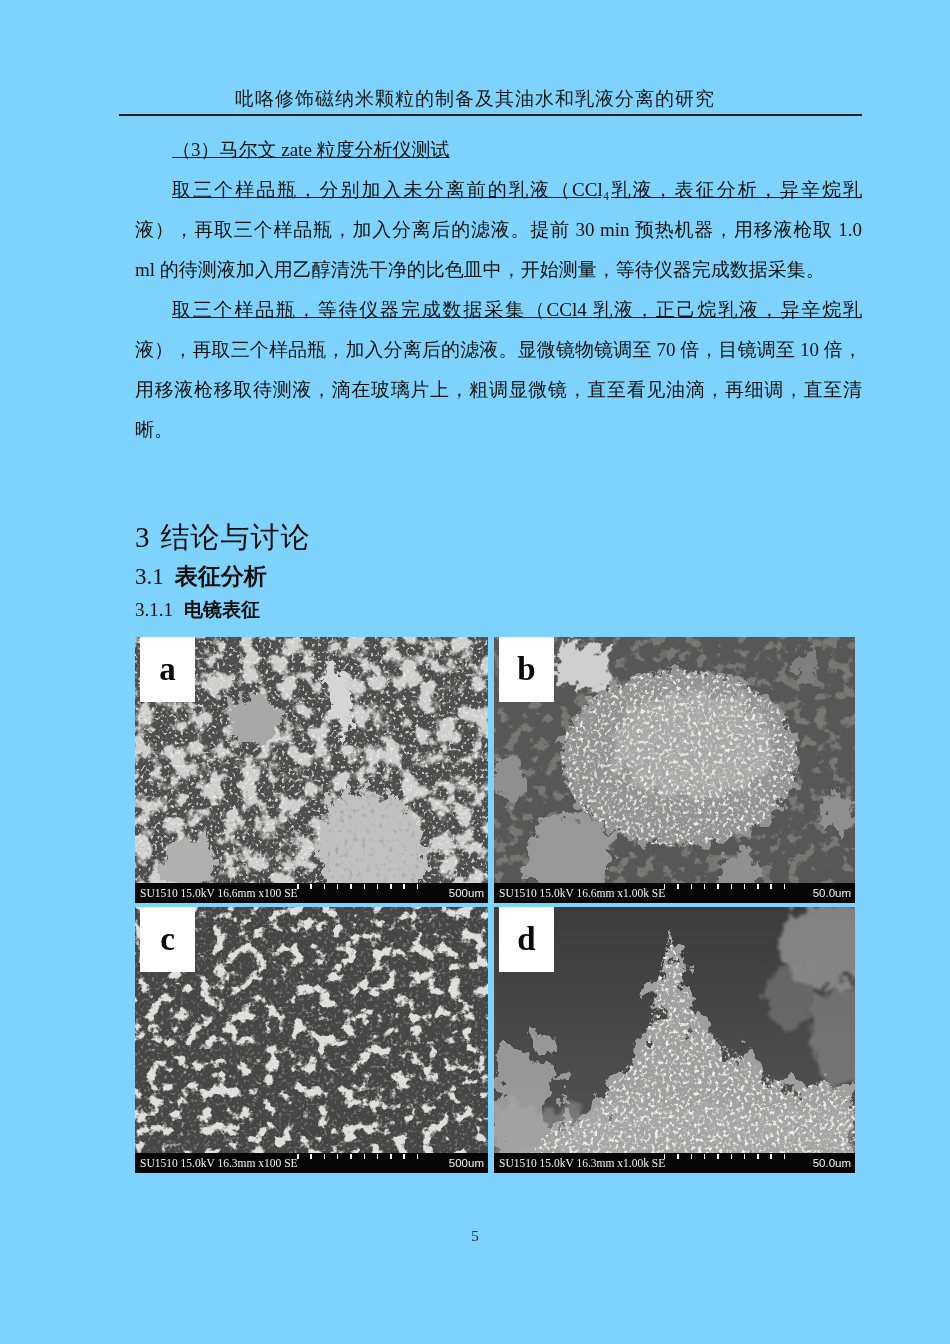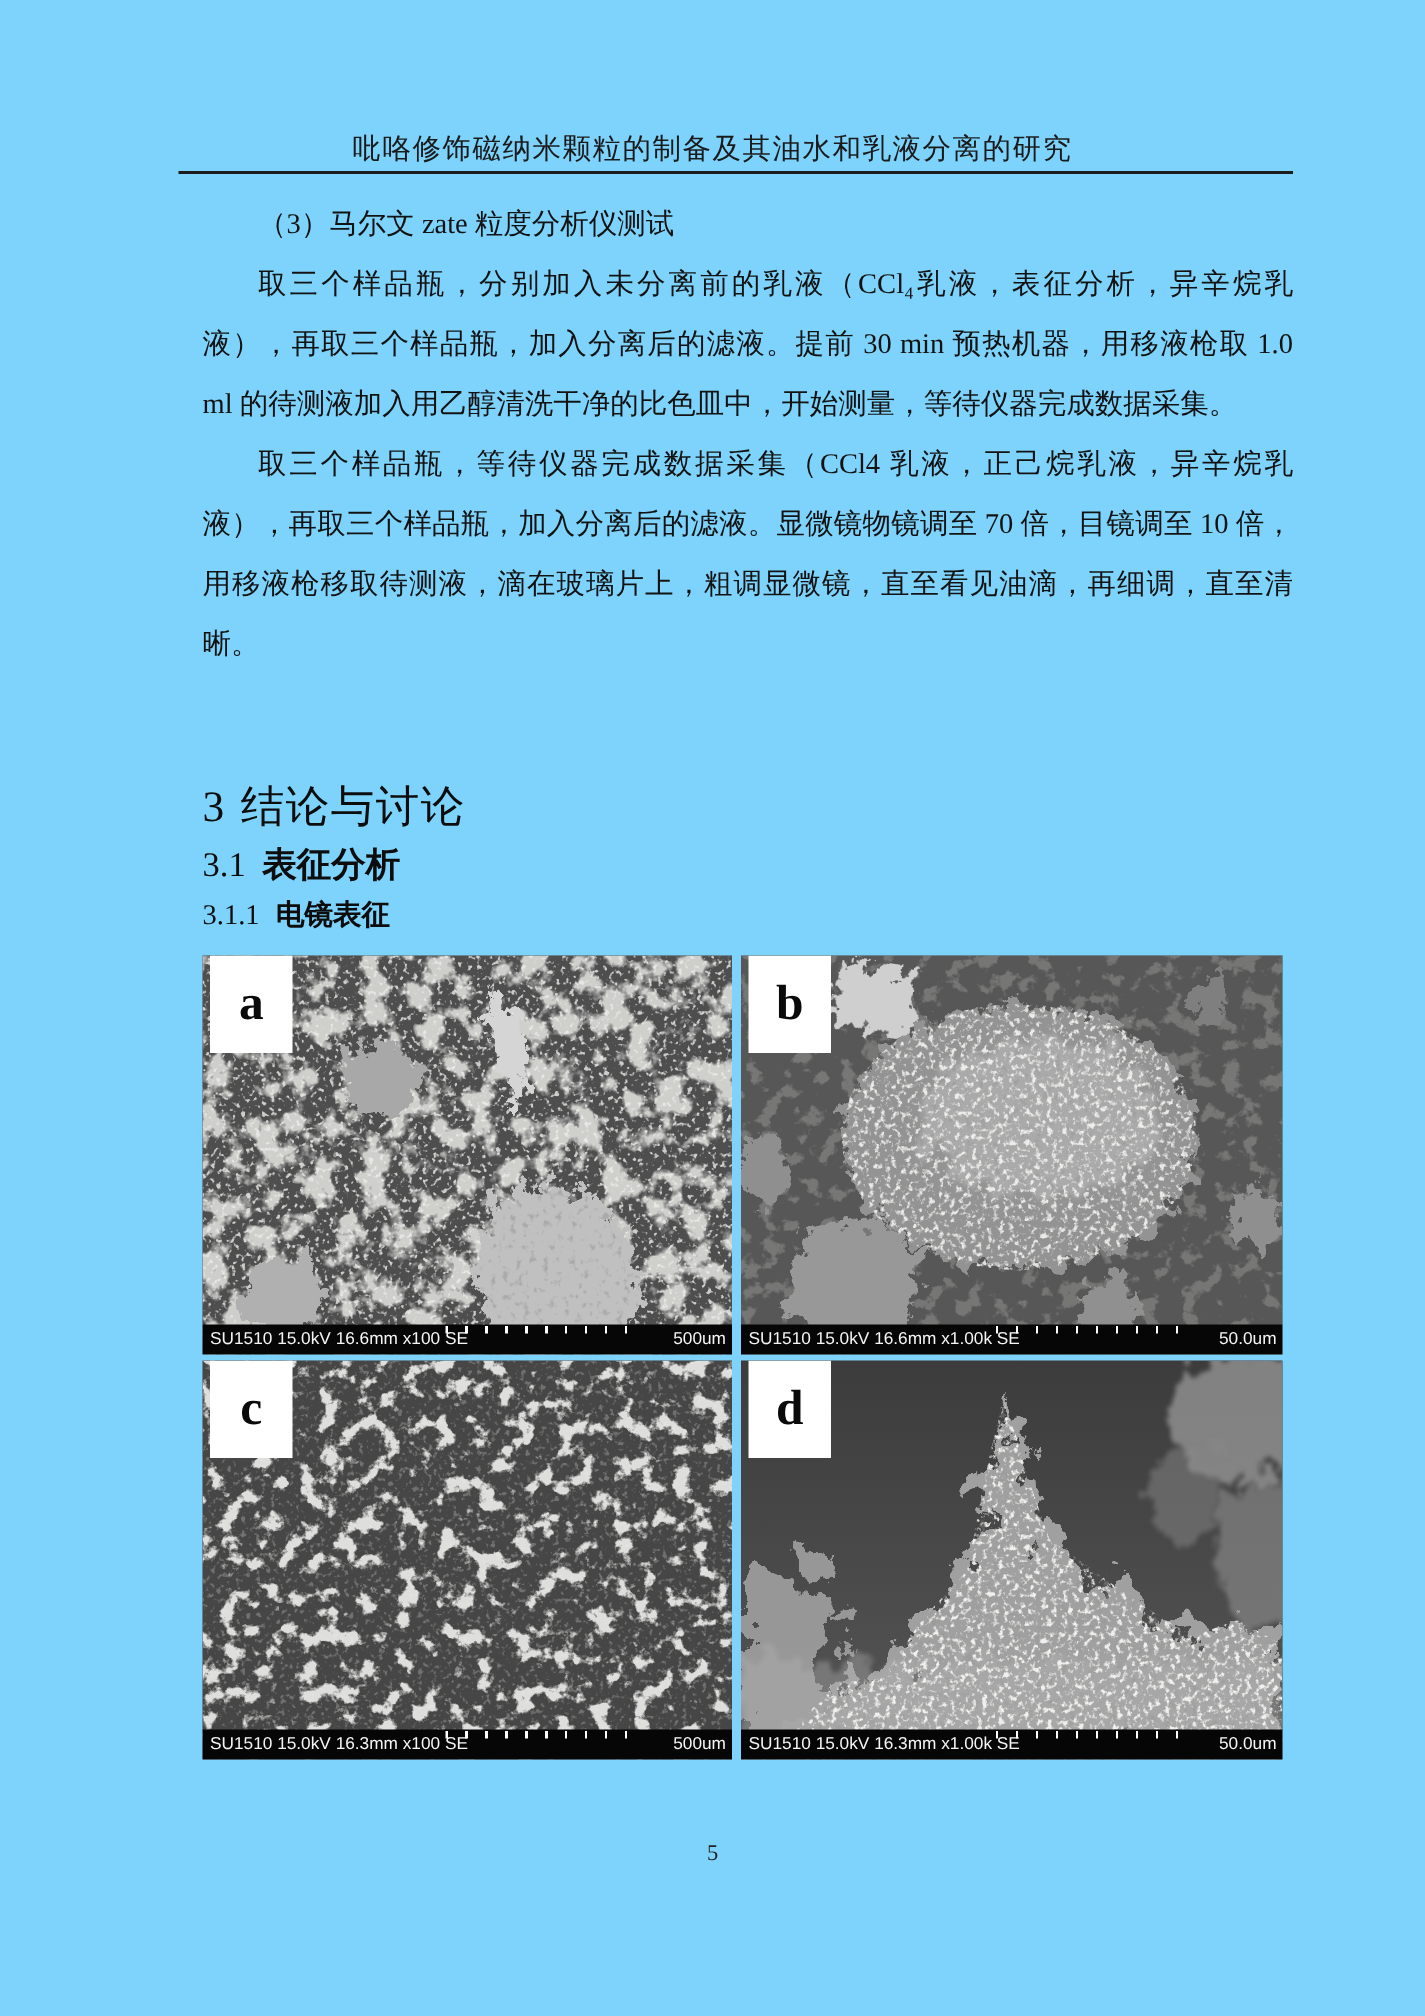--- a/index.html
+++ b/index.html
@@ -15,21 +15,21 @@
   }
   .header-rule {
     position:absolute; top:114px; left:119px; width:743px; height:2px; background:#1c1c1c;
   }
   
   .body-text { position:absolute; top:130px; left:135px; width:727px; }
   .line {
     height:40px; line-height:40px; font-size:19px; color:#121212; white-space:nowrap;
   }
   .line.wrap { white-space:normal; overflow:hidden; }
-  .indent { text-indent:37px; }
+  .indent { text-indent:37px;text-decoration:underline; }
   .justify { text-align:justify; text-align-last:justify; }
   
   .h1,.h2,.h3 { position:absolute; left:135px; white-space:nowrap; color:#0d0d0d; }
   .h1 { top:474px; font-size:29px;margin-top:44px; }
   .h2 { top:561px; font-size:23px; }
   .h3 { top:597px; font-size:19px; }
   .hnum { font-family:"Liberation Serif","DejaVu Serif",serif; margin-right:11px; }
   .htext { font-family:"Liberation Sans","DejaVu Sans",sans-serif; font-weight:600; }
   .h1 .htext { font-weight:500; letter-spacing:1px; }
   
@@ -43,21 +43,21 @@
   .panel-label {
     position:absolute; left:5px; top:0; width:55px; height:65px; background:#ffffff;
     display:flex; align-items:center; justify-content:center;
   }
   .panel-label span { font-family:"Liberation Serif","DejaVu Serif",serif; font-weight:bold; font-size:33px; color:#0a0a0a; line-height:1; }
   .panel-bar {
     position:absolute; left:0; right:0; bottom:0; height:20px; background:#060606;
   }
   .bar-info {
     position:absolute; left:5px; top:50%; transform:translateY(-50%);
-    color:#f5f5f5; font-family:Liberation Sans, sans-serif; font-size:11.5px; white-space:nowrap;
+    color:#f5f5f5; font-family:Liberation Serif, serif; font-size:11.5px; white-space:nowrap;
   }
   .bar-ruler {
     position:absolute; right:58px; top:1px; width:133px; height:5px;
     background:repeating-linear-gradient(to right,#ffffff 0 1.5px,transparent 1.5px 13.3px);
   }
   .bar-scale {
     position:absolute; right:4px; top:50%; transform:translateY(-50%);
     color:#f5f5f5; font-family:"Liberation Sans","DejaVu Sans",sans-serif; font-size:11.5px;
   }
   

